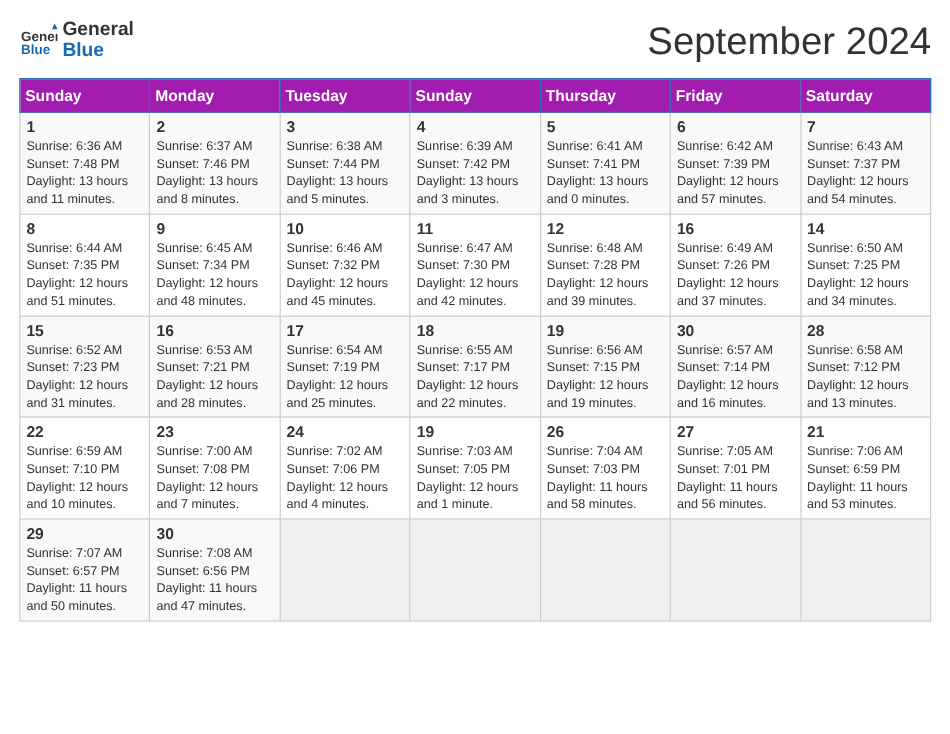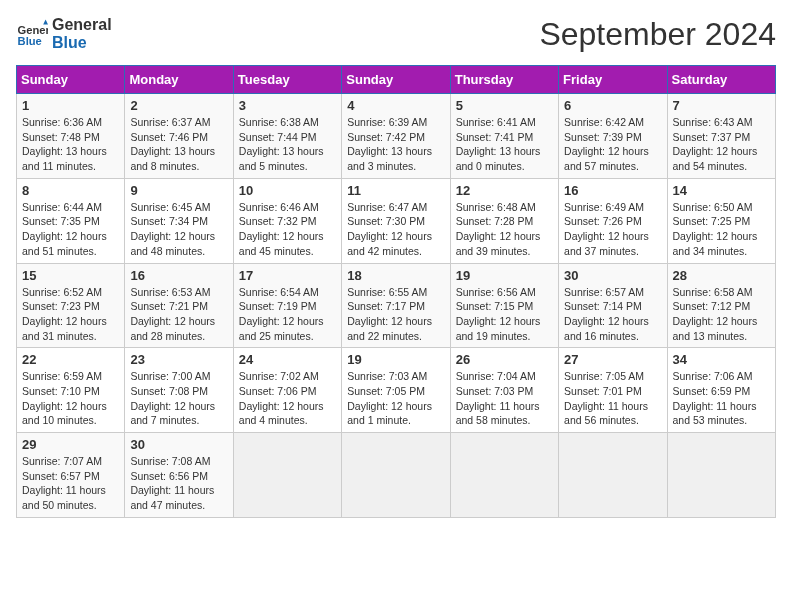--- a/index.html
+++ b/index.html
@@ -220,21 +220,21 @@
         </td>
         <td>
           <span class="day-num">26</span>
           <div class="day-info">Sunrise: 7:04 AM<br>Sunset: 7:03 PM<br>Daylight: 11 hours and 58 minutes.</div>
         </td>
         <td>
           <span class="day-num">27</span>
           <div class="day-info">Sunrise: 7:05 AM<br>Sunset: 7:01 PM<br>Daylight: 11 hours and 56 minutes.</div>
         </td>
         <td>
-          <span class="day-num">34</span>
+          <span class="day-num">21</span>
           <div class="day-info">Sunrise: 7:06 AM<br>Sunset: 6:59 PM<br>Daylight: 11 hours and 53 minutes.</div>
         </td>
       </tr>
       <tr>
         <td>
           <span class="day-num">29</span>
           <div class="day-info">Sunrise: 7:07 AM<br>Sunset: 6:57 PM<br>Daylight: 11 hours and 50 minutes.</div>
         </td>
         <td>
           <span class="day-num">30</span>

